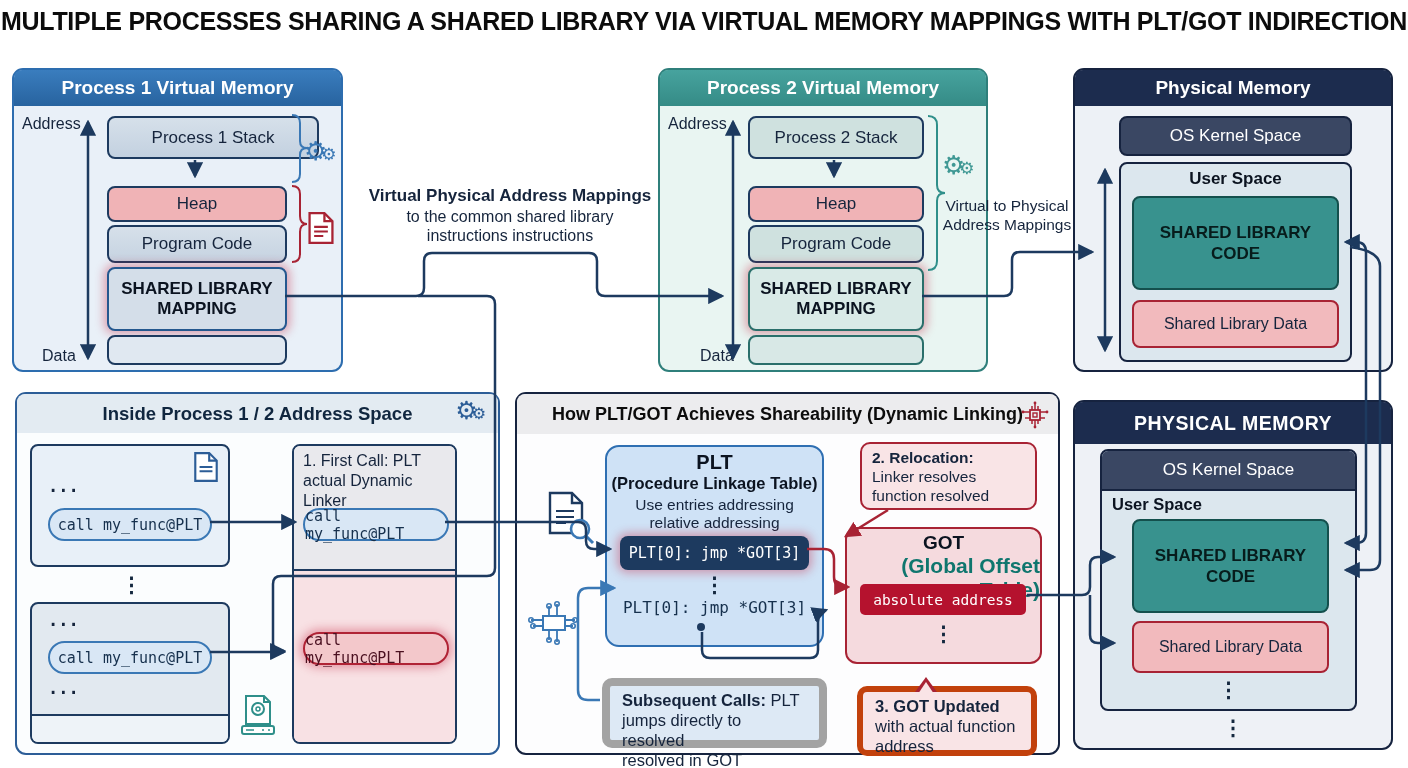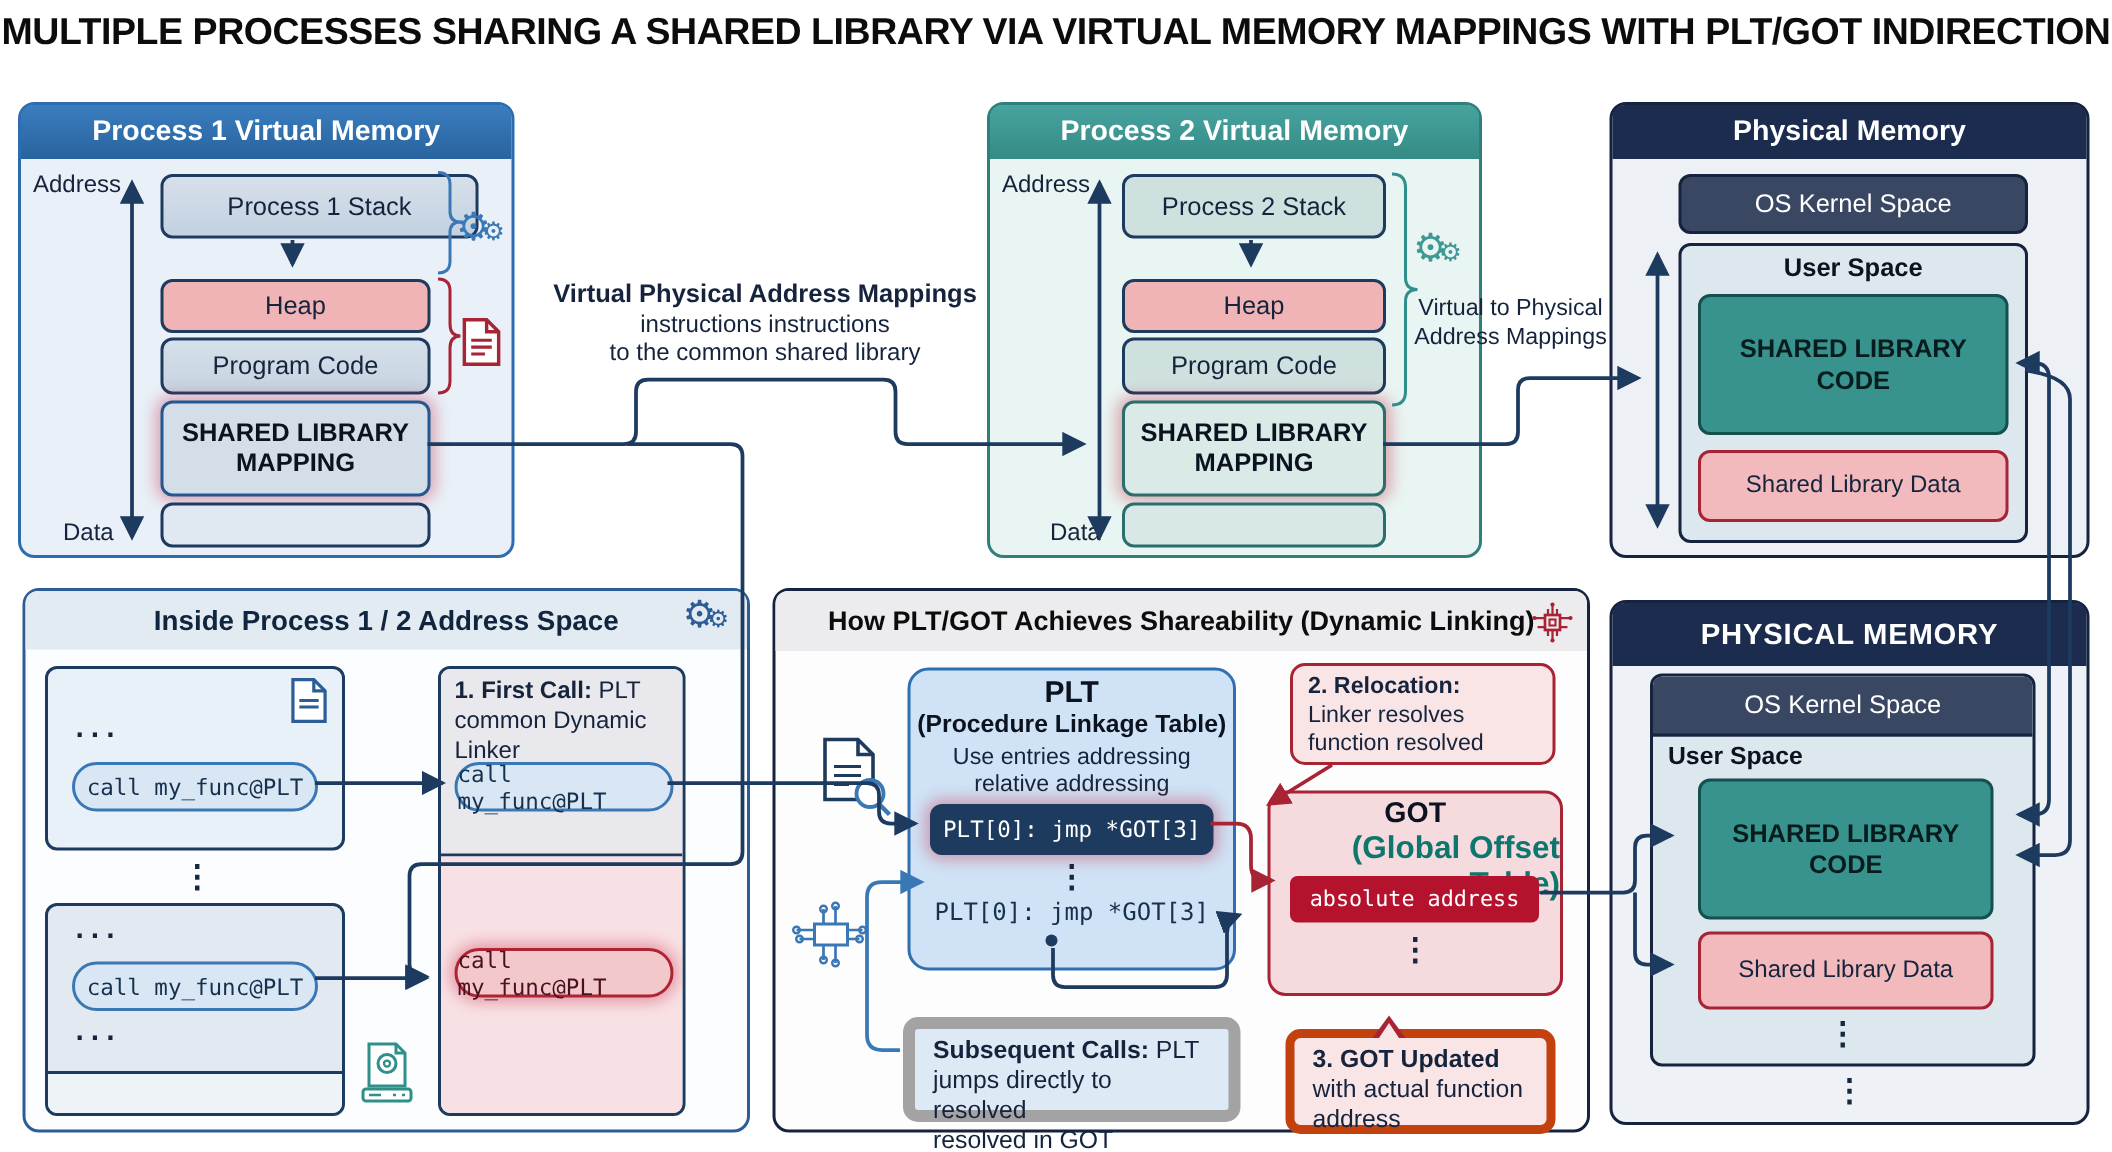--- a/index.html
+++ b/index.html
@@ -58,22 +58,22 @@
     <span class="abs gear" style="left:290px;top:68px;color:#3a78b5;font-size:26px;">⚙<span style="font-size:17px;margin-left:-6px;">⚙</span></span>
     <svg class="abs icon" style="left:293px;top:142px;" width="28" height="32" viewBox="0 0 24 28">
       <path d="M2 1 h13 l7 7 v19 h-20 z" fill="#fff" stroke="#a82334" stroke-width="2"></path>
       <path d="M15 1 v7 h7" fill="none" stroke="#a82334" stroke-width="2"></path>
       <path d="M6 13 h12 M6 17 h12 M6 21 h8" stroke="#a82334" stroke-width="1.8"></path>
     </svg>
   </div>
 
   <div class="abs note" style="left:355px;top:186px;width:310px;">
     <div style="font-weight:800;font-size:17px;">Virtual Physical Address Mappings</div>
+    <div style="font-size:16px;">to the common shared library</div>
     <div style="font-size:16px;">instructions instructions</div>
-    <div style="font-size:16px;">to the common shared library</div>
   </div>
 
   <div class="panel" style="left:658px;top:68px;width:330px;height:304px;border:2.5px solid #2f7f7b;background:#e9f5f2;">
     <div class="hdr" style="height:36px;background:linear-gradient(#47a39e,#358b86);color:#fff;font-size:19px;">
       <span>Process 2 Virtual Memory</span>
       </div>
     <div class="abs" style="left:8px;top:45px;font-size:16px;">Address</div>
     <div class="abs" style="left:40px;top:277px;font-size:16px;">Data</div>
     <div class="membox" style="left:88px;top:46px;width:176px;height:43px;background:#cfe1df;">
       <span>Process 2 Stack</span>
@@ -147,22 +147,22 @@
       <path d="M26 2 v6 h6" fill="none" stroke="#2f8f8a" stroke-width="2"></path>
       <circle cx="20" cy="15" r="6" fill="none" stroke="#2f8f8a" stroke-width="2"></circle>
       <circle cx="20" cy="15" r="2" fill="none" stroke="#2f8f8a" stroke-width="1.5"></circle>
       <rect x="4" y="32" width="32" height="8" rx="2" fill="#fff" stroke="#2f8f8a" stroke-width="2"></rect>
       <path d="M8 36 h8 M24 36 h2 M30 36 h2" stroke="#2f8f8a" stroke-width="1.6"></path>
     </svg>
 
     <div class="abs" style="left:275px;top:50px;width:165px;height:300px;border:2px solid #1d3a5f;border-radius:8px;box-sizing:border-box;overflow:hidden;">
       <div class="abs" style="left:0;right:0;top:0;height:123px;background:#e9e9ed;border-bottom:2px solid #1d3a5f;">
         <div class="abs" style="left:9px;top:5px;font-size:16px;line-height:1.25;">
-          <span style="font-weight:700;">1. First Call:</span><span> PLT</span>
-          <div>common Dynamic Linker</div>
+          <span style="font-weight:400;">1. First Call:</span><span> PLT</span>
+          <div>actual Dynamic Linker</div>
         </div>
         <div class="pill" style="left:9px;top:62px;width:146px;height:33px;background:#d9e7f5;border:2px solid #3a78b5;color:#16304d;">
           <span>call my_func@PLT</span>
           </div>
       </div>
       <div class="abs" style="left:0;right:0;top:125px;bottom:0;background:#f8e1e4;">
         <div class="pill glow" style="left:9px;top:61px;width:146px;height:33px;background:#f3c8cb;border:2px solid #b02335;color:#4a1020;">
           <span>call my_func@PLT</span>
           </div>
       </div>

